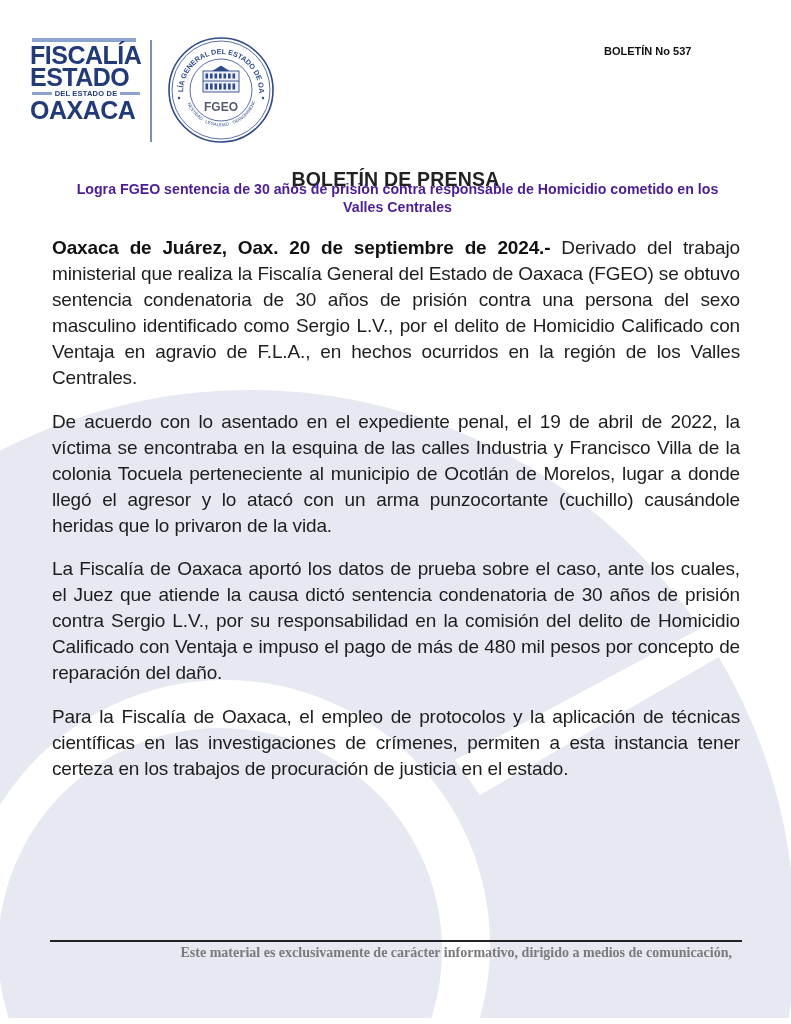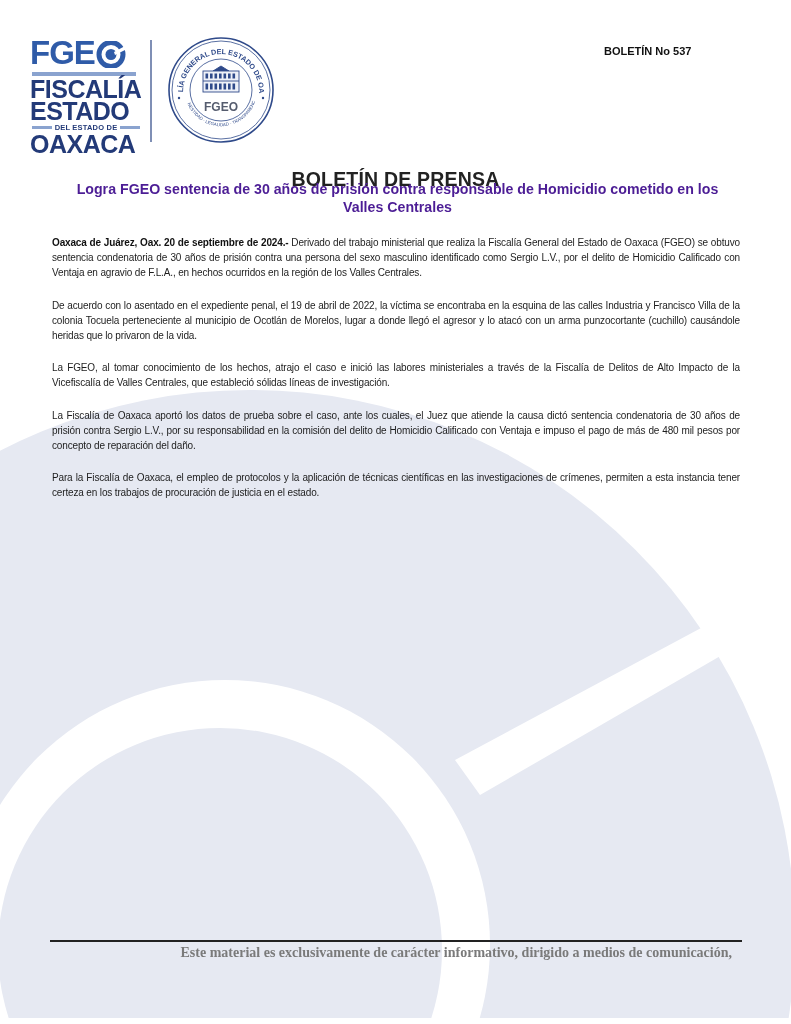--- a/index.html
+++ b/index.html
@@ -25,21 +25,21 @@
 
   .bulletin-no { position: absolute; left: 604px; top: 45px; font-size: 11px; font-weight: 700; color: #111; }
 
   .press-title { position: absolute; left: 0; width: 791px; top: 140px; text-align: center;
                  font-size: 19.5px; font-weight: 700; color: #222; letter-spacing: 0.2px; margin-top: 28px; }
 
   .headline { position: absolute; left: 55px; width: 685px; top: 180px; text-align: center;
               font-size: 14.2px; font-weight: 700; line-height: 18px; color: #4c1d95; }
 
   .body { position: absolute; left: 52px; width: 688px; top: 235px; }
-  .para { font-size: 10px; line-height: 15px; text-align: justify; color: #1d1d1d; margin: 0 0 17.6px 0;
+  .para { font-size: 19px; line-height: 26px; text-align: justify; color: #1d1d1d; margin: 0 0 17.6px 0;
           letter-spacing: -0.15px; }
   .para b { font-weight: 700; color: #111; }
 
   .footer-rule { position: absolute; left: 50px; width: 692px; top: 940px; height: 2px; background: #222; }
   .footer-note { position: absolute; left: 60px; width: 672px; top: 944px; text-align: right;
                  font-family: "Liberation Serif", serif; font-weight: 700; font-size: 14px; line-height: 17.5px; color: #7a7a7a; }
 </style>
 </head>
 <body>
 
@@ -54,30 +54,20 @@
     <circle cx="225" cy="945" r="265" fill="#ffffff"></circle>
     <circle cx="220" cy="950" r="222" fill="#e6e9f2"></circle>
     <polygon points="455,760 800,575 800,610 480,795" fill="#ffffff"></polygon>
     <rect x="0" y="1018" width="791" height="6" fill="#ffffff"></rect>
   </g>
 </svg>
 
 <div class="page">
 
   <div class="logo-block">
-    <div class="logo-fgeo">
-      <span>FGE</span>
-      <span class="o-mark">
-        <svg width="30" height="27" viewBox="0 0 30 27">
-          <circle cx="15" cy="13.5" r="12" fill="none" stroke="#2f5ba8" stroke-width="5"></circle>
-          <circle cx="15" cy="13.5" r="5.5" fill="#2f5ba8"></circle>
-          <polygon points="18,11 31,4 31,8 19,14" fill="#ffffff"></polygon>
-        </svg>
-      </span>
-    </div>
     <div class="logo-bar"></div>
     <div class="logo-line">FISCALÍA</div>
     <div class="logo-line">ESTADO</div>
     <div class="logo-small">
       <span class="rule"></span>
       <span class="txt">DEL ESTADO DE</span>
       <span class="rule"></span>
     </div>
     <div class="logo-line">OAXACA</div>
   </div>
@@ -127,21 +117,20 @@
 
   <div class="bulletin-no">BOLETÍN No 537</div>
 
   <div class="press-title">BOLETÍN DE PRENSA</div>
 
   <div class="headline">Logra FGEO sentencia de 30 años de prisión contra responsable de Homicidio cometido en los Valles Centrales</div>
 
   <div class="body">
     <p class="para"><b>Oaxaca de Juárez, Oax. 20 de septiembre de 2024.-</b><span> Derivado del trabajo ministerial que realiza la Fiscalía General del Estado de Oaxaca (FGEO) se obtuvo sentencia condenatoria de 30 años de prisión contra una persona del sexo masculino identificado como Sergio L.V., por el delito de Homicidio Calificado con Ventaja en agravio de F.L.A., en hechos ocurridos en la región de los Valles Centrales.</span></p>
     <p class="para">De acuerdo con lo asentado en el expediente penal, el 19 de abril de 2022, la víctima se encontraba en la esquina de las calles Industria y Francisco Villa de la colonia Tocuela perteneciente al municipio de Ocotlán de Morelos, lugar a donde llegó el agresor y lo atacó con un arma punzocortante (cuchillo) causándole heridas que lo privaron de la vida.</p>
-    <p class="para">La FGEO, al tomar conocimiento de los hechos, atrajo el caso e inició las labores ministeriales a través de la Fiscalía de Delitos de Alto Impacto de la Vicefiscalía de Valles Centrales, que estableció sólidas líneas de investigación.</p>
     <p class="para">La Fiscalía de Oaxaca aportó los datos de prueba sobre el caso, ante los cuales, el Juez que atiende la causa dictó sentencia condenatoria de 30 años de prisión contra Sergio L.V., por su responsabilidad en la comisión del delito de Homicidio Calificado con Ventaja e impuso el pago de más de 480 mil pesos por concepto de reparación del daño.</p>
     <p class="para">Para la Fiscalía de Oaxaca, el empleo de protocolos y la aplicación de técnicas científicas en las investigaciones de crímenes, permiten a esta instancia tener certeza en los trabajos de procuración de justicia en el estado.</p>
   </div>
 
   <div class="footer-rule"></div>
   <div class="footer-note">
     <div>Este material es exclusivamente de carácter informativo, dirigido a medios de comunicación,</div>
   </div>
 </div>
 

